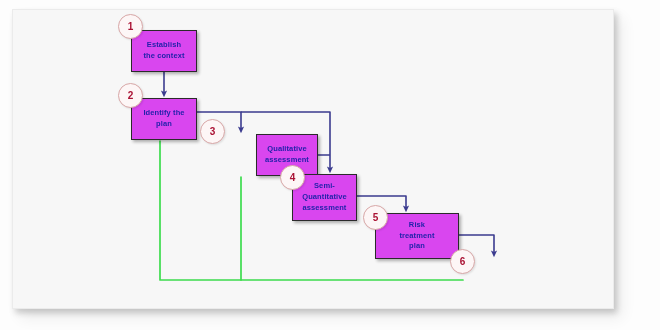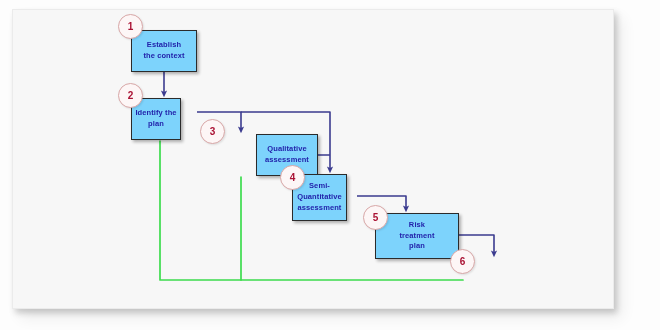--- a/index.html
+++ b/index.html
@@ -13,21 +13,21 @@
     position:absolute;left:12px;top:9px;width:600px;height:298px;
     background:#f7f7f7;
     border:1px solid #ebebeb;
     box-shadow:3px 4px 6px rgba(0,0,0,0.18), 8px 9px 14px rgba(0,0,0,0.07);
   }
   #canvas{position:absolute;left:0;top:0;width:660px;height:330px;}
   svg.wires{position:absolute;left:0;top:0;width:660px;height:330px;pointer-events:none;}
 
   .node{
     position:absolute;
-    background:#7dd3fc;
+    background:#d946ef;
     border:1.5px solid #2b2b2b;
     box-shadow:2px 2px 3px rgba(0,0,0,0.30);
     display:flex;align-items:center;justify-content:center;
     text-align:center;
     color:#2222aa;
     font-weight:bold;
     font-size:7.5px;
     line-height:1.45;
     letter-spacing:0.1px;
     box-sizing:border-box;
@@ -81,41 +81,41 @@
     <div class="node" style="left:131px;top:30px;width:66px;height:42px;">
       <div>
         <span>Establish</span>
         <span>the context</span>
       </div>
     </div>
     <div class="badge" style="left:118px;top:14px;">
       <span>1</span>
     </div>
 
-    <div class="node" style="left:131px;top:98px;width:50px;height:42px;">
+    <div class="node" style="left:131px;top:98px;width:66px;height:42px;">
       <div>
         <span>Identify the</span>
         <span>plan</span>
       </div>
     </div>
     <div class="badge" style="left:118px;top:83px;">
       <span>2</span>
     </div>
 
     <div class="node" style="left:212px;top:134px;width:62px;height:42px;margin-left:44px;">
       <div>
         <span>Qualitative</span>
         <span>assessment</span>
       </div>
     </div>
     <div class="badge" style="left:200px;top:119px;">
       <span>3</span>
     </div>
 
-    <div class="node" style="left:292px;top:174px;width:55px;height:47px;">
+    <div class="node" style="left:292px;top:174px;width:65px;height:47px;">
       <div>
         <span>Semi-</span>
         <span>Quantitative</span>
         <span>assessment</span>
       </div>
     </div>
     <div class="badge" style="left:280px;top:165px;">
       <span>4</span>
     </div>
 

